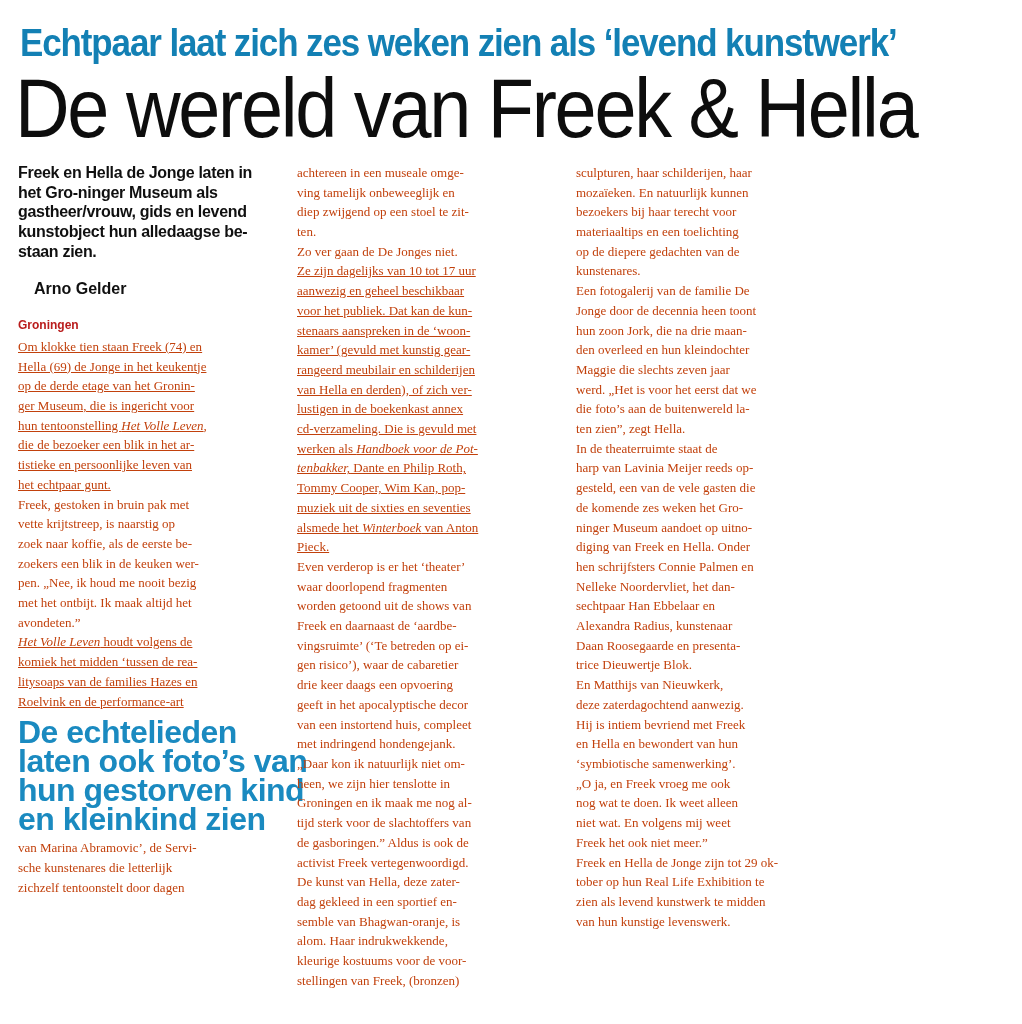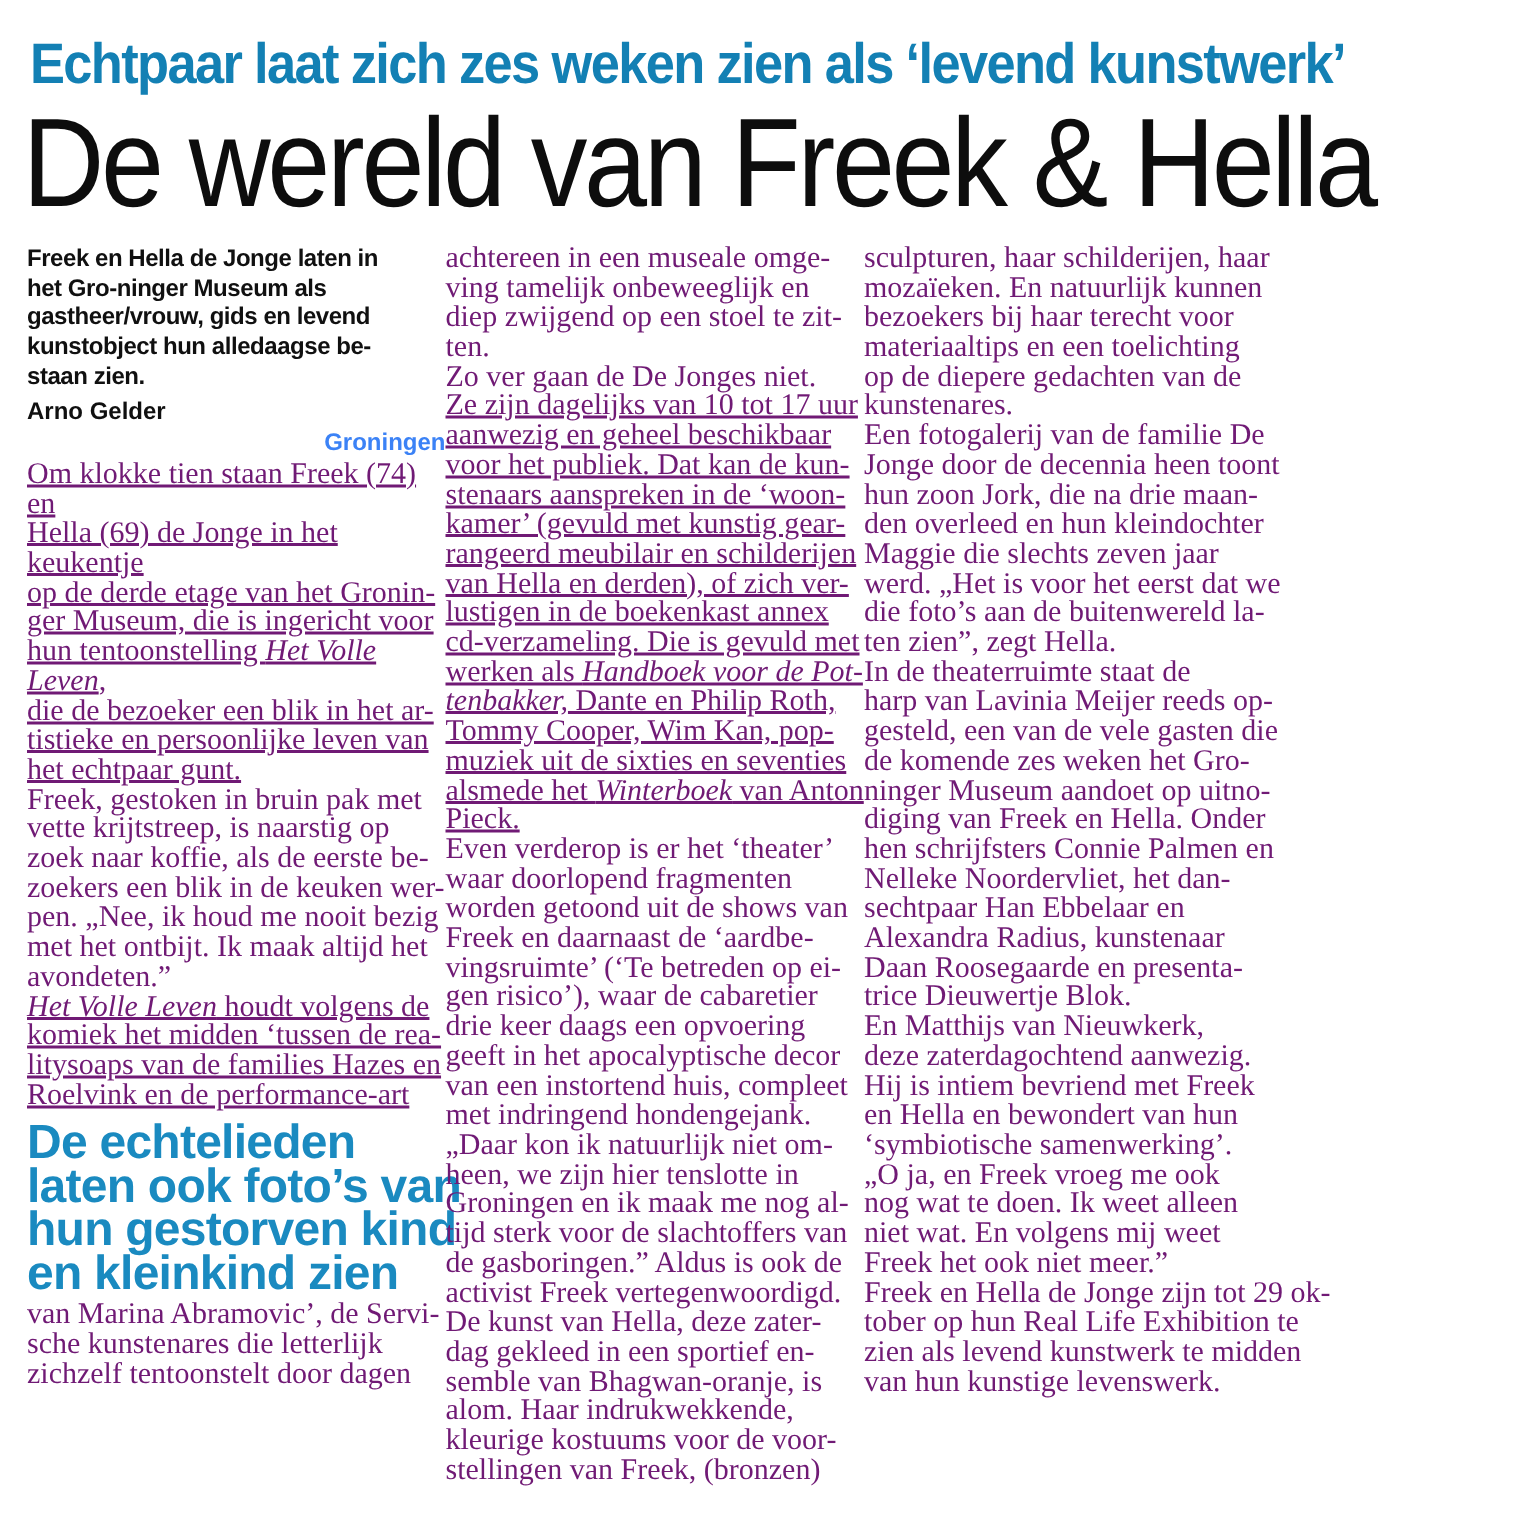--- a/index.html
+++ b/index.html
@@ -6,27 +6,27 @@
   body{width:1022px;height:1024px;overflow:hidden;font-family:"Liberation Sans",sans-serif;}
   .page{position:relative;width:1022px;height:1024px;background:#fff;}
   .kicker{margin:24px 0 0 20px;font-size:38px;font-weight:bold;color:#1380b4;
           letter-spacing:-1.2px;transform:scaleX(0.92);transform-origin:left center;
           white-space:pre;line-height:1.05;}
   .headline{margin:2px 0 0 15px;font-size:84px;font-weight:400;color:#0d0d0d;
           letter-spacing:-2.5px;transform:scaleX(0.9);transform-origin:left center;
           white-space:pre;line-height:1.0;}
   .cols{display:flex;margin:13px 0 0 18px;}
   .col{width:279px;flex:none;}
-  .body{margin:0;font-family:"Liberation Serif",serif;font-size:20px;line-height:19.7px;
-        color:#701a75;white-space:pre;}
+  .body{margin:0;font-family:"Liberation Serif",serif;font-size:13px;line-height:19.7px;
+        color:#c2410c;white-space:pre;}
   .rich{white-space:normal;text-decoration:underline;}
   .intro{margin:0 0 2px 0;font-size:16px;line-height:19.8px;font-weight:bold;color:#101010;
          letter-spacing:-0.3px;white-space:pre;}
-  .byline{margin:0;font-size:16px;line-height:21px;font-weight:bold;color:#101010;}
-  .dateline{margin:0 0 1px 0;font-size:16px;line-height:21px;font-weight:bold;color:#3b82f6;text-align:right;}
+  .byline{margin:16px;font-size:16px;line-height:21px;font-weight:bold;color:#101010;}
+  .dateline{margin:0 0 1px 0;font-size:12px;line-height:21px;font-weight:bold;color:#b91c1c;}
   .pullquote{margin:7px 0 4px 0;font-size:32px;line-height:29px;font-weight:bold;color:#1a8ac0;
          letter-spacing:-0.5px;white-space:pre;}
   .credit{}
 </style>
 </head>
 <body>
 
 <div class="page">
 
   <h2 class="kicker">Echtpaar laat zich zes weken zien als ‘levend kunstwerk’</h2>

